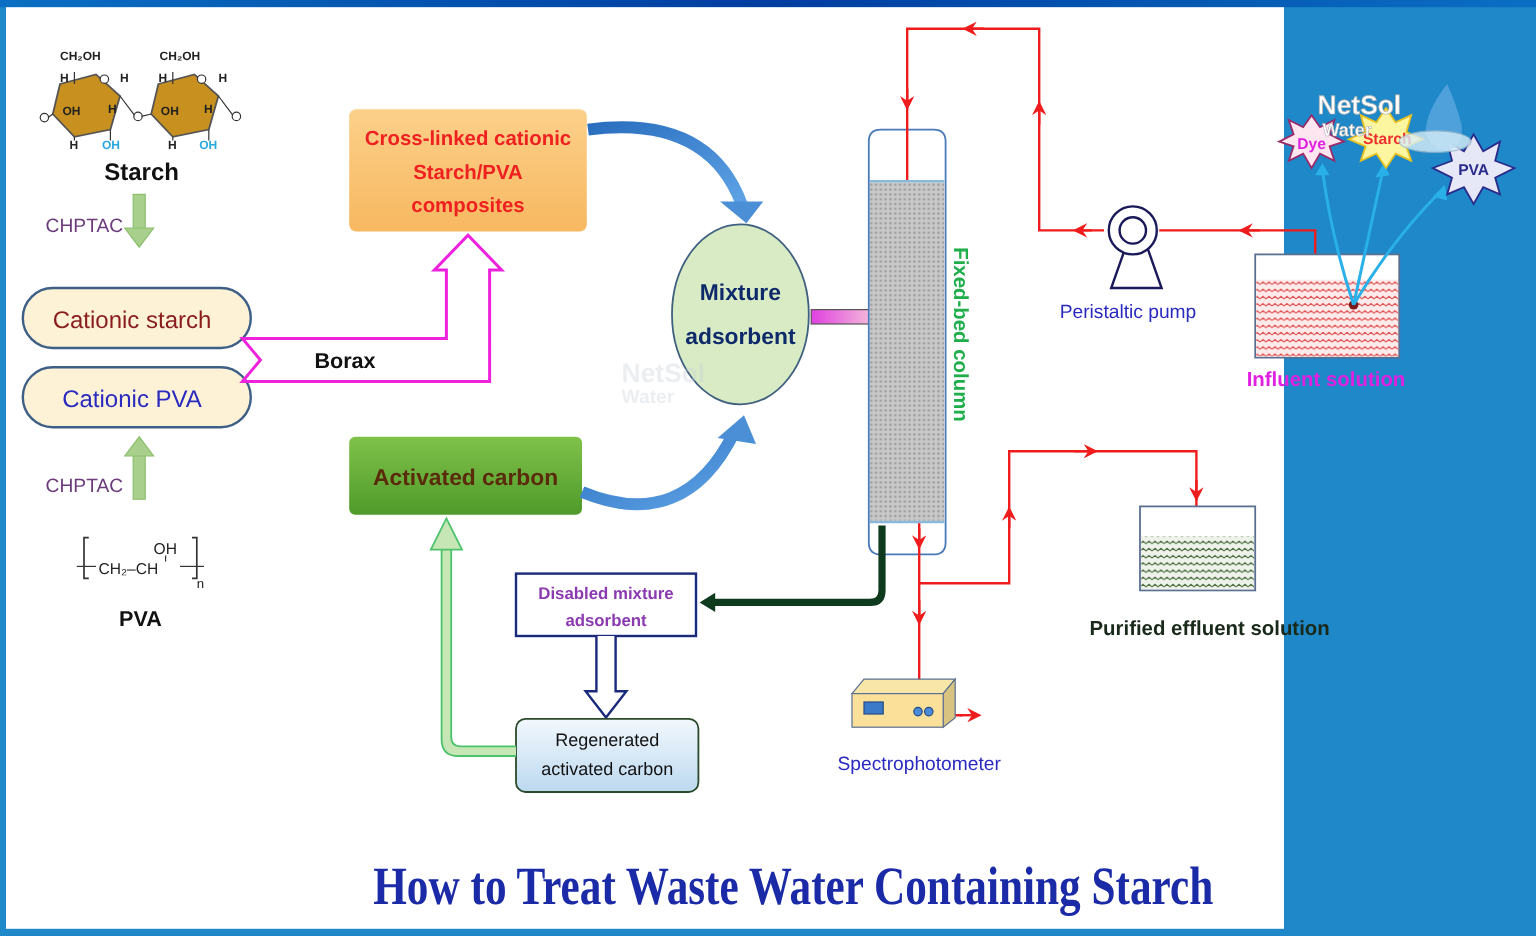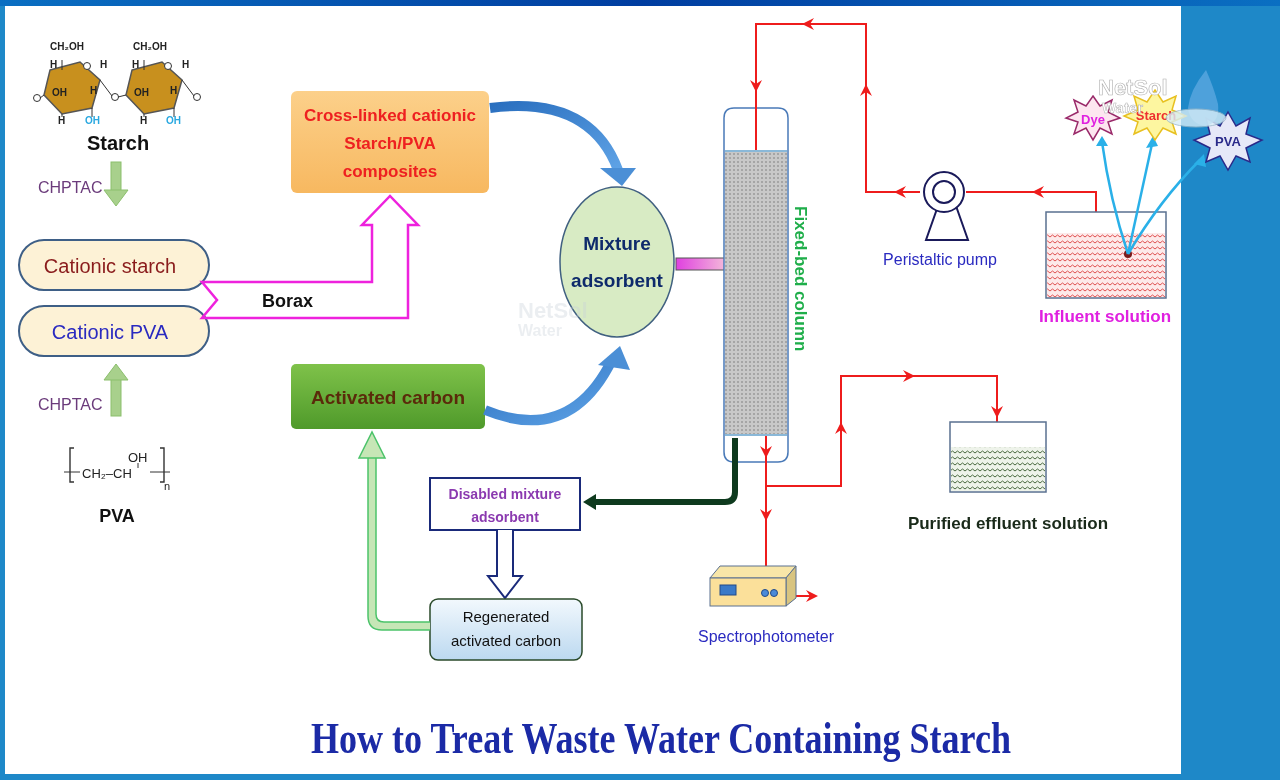--- a/index.html
+++ b/index.html
@@ -1,19 +1,19 @@
 <!DOCTYPE html>
 <html><head>
 <meta charset="utf-8">
 <style>
   html,body{margin:0;padding:0;}
   body{width:1280px;height:780px;overflow:hidden;background:#1e88c8;font-family:"Liberation Sans",sans-serif;}
   #frame{position:absolute;left:0;top:0;width:1280px;height:780px;}
   #topbar{position:absolute;left:0;top:0;width:1280px;height:6px;background:linear-gradient(90deg,#0a6fc2 0%,#003da0 50%,#0a6fc2 100%);}
-  #canvas{position:absolute;left:5px;top:6px;width:1176px;height:768px;background:#ffffff;}
+  #canvas{position:absolute;left:5px;top:6px;width:1065px;height:768px;background:#ffffff;}
   svg{position:absolute;left:0;top:0;}
   .t{font-family:"Liberation Sans",sans-serif;}
   .title{font-family:"Liberation Serif",serif;font-weight:bold;}
 </style>
 </head>
 <body>
 
 <div id="frame">
   <div id="topbar"></div>
   <div id="canvas">

